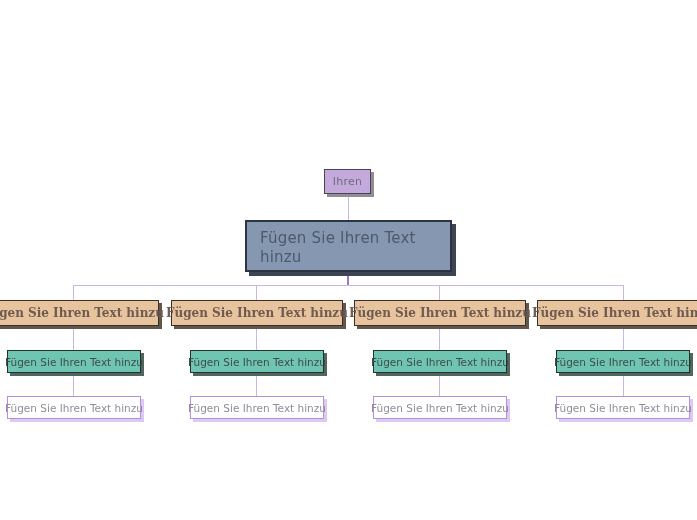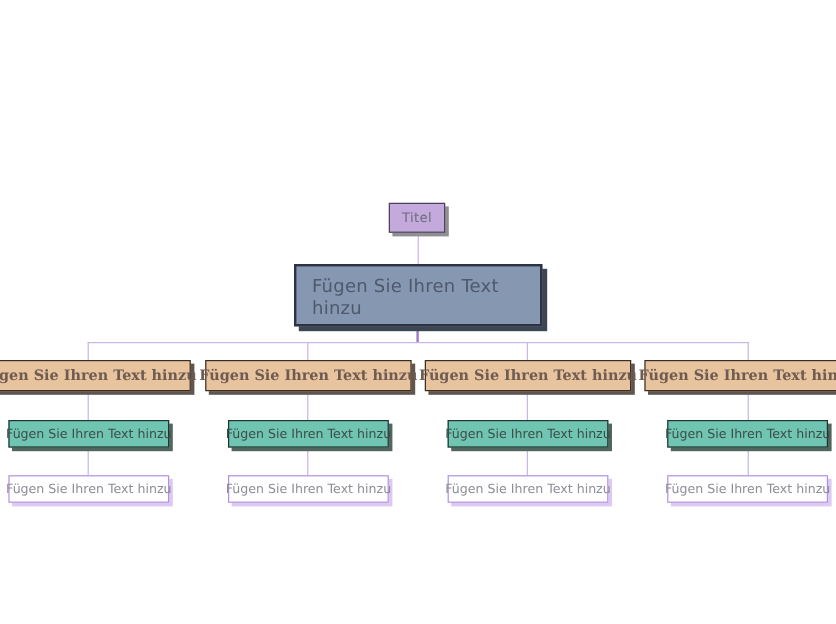--- a/index.html
+++ b/index.html
@@ -74,21 +74,21 @@
   <div class="line v drop c4"></div>
   <div class="line v t2t c1"></div>
   <div class="line v t2t c2"></div>
   <div class="line v t2t c3"></div>
   <div class="line v t2t c4"></div>
   <div class="line v t2w c1"></div>
   <div class="line v t2w c2"></div>
   <div class="line v t2w c3"></div>
   <div class="line v t2w c4"></div>
 
-  <div class="node root">Titel</div>
+  <div class="node root">Ihren</div>
 
   <div class="node main">Fügen Sie Ihren Text hinzu</div>
 
   <div class="b1">
     <div class="node l1">Fügen Sie Ihren Text hinzu</div>
     <div class="node l2">Fügen Sie Ihren Text hinzu</div>
     <div class="node l3">Fügen Sie Ihren Text hinzu</div>
   </div>
 
   <div class="b2">

